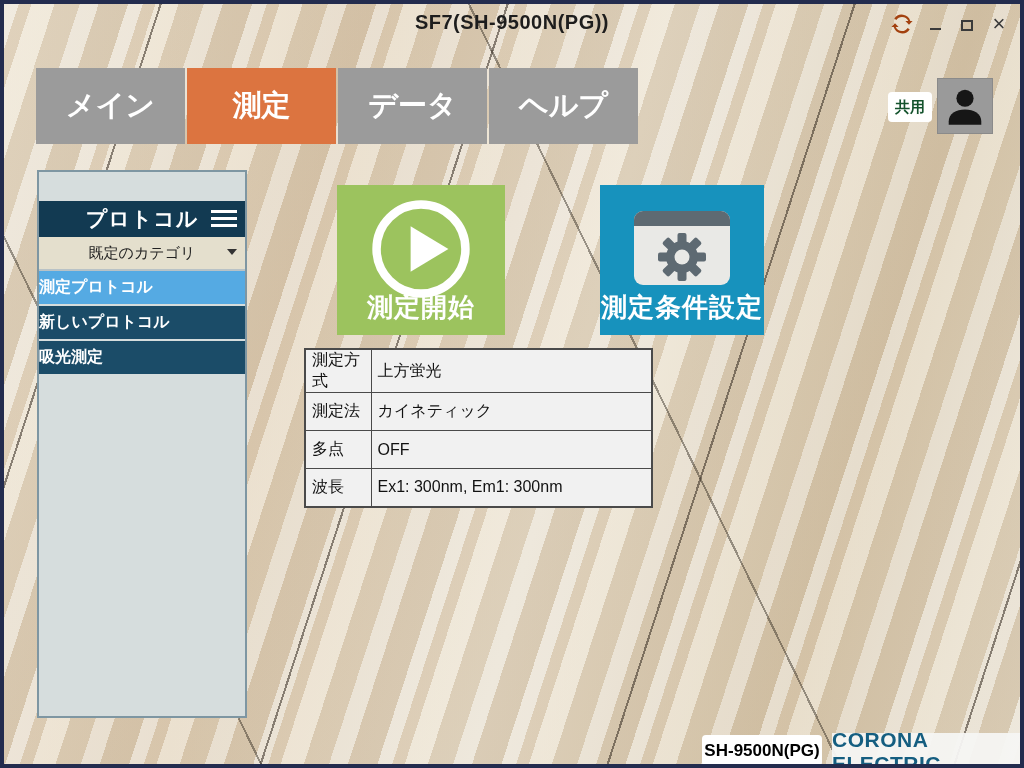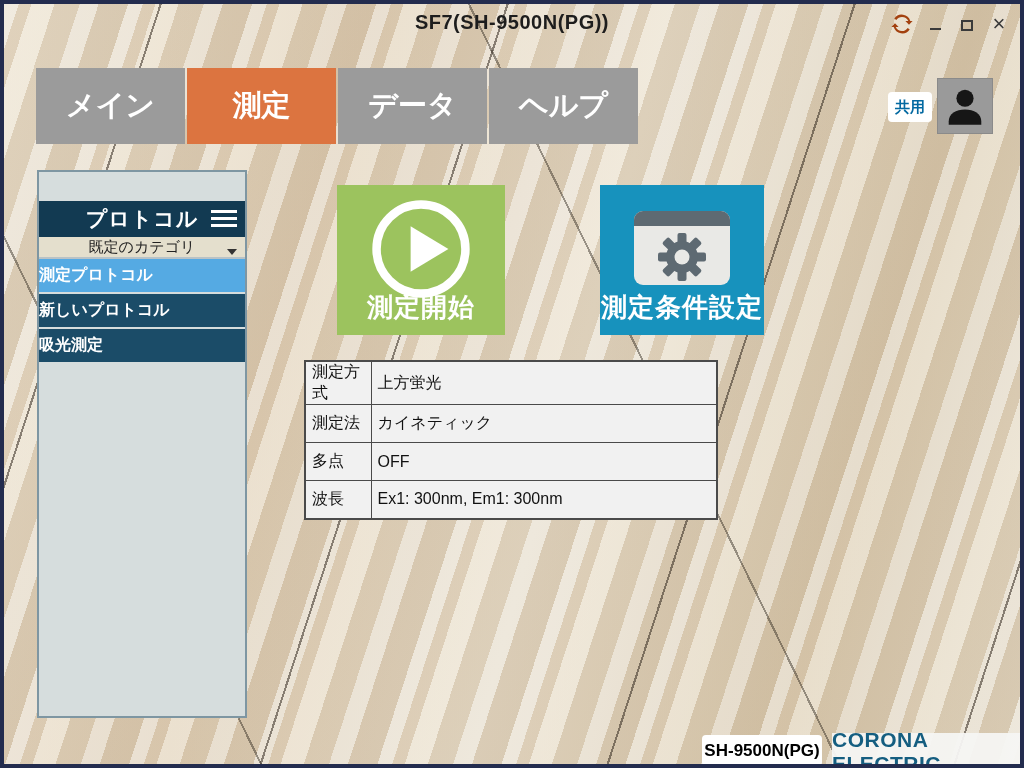--- a/index.html
+++ b/index.html
@@ -28,49 +28,49 @@
 
   
   .tabs { position:absolute; left:32px; top:64px; width:602px; height:76px; display:flex; gap:2px; }
   .tab { flex:1; display:flex; align-items:center; justify-content:center;
     background:#9B9B9B; color:#fff; font-size:29px; font-weight:bold; cursor:pointer; }
   .tab.active { background:#DC7440; }
 
   
   .shared-badge { position:absolute; left:884px; top:88px; width:44px; height:30px;
     background:#fff; border-radius:4px; display:flex; align-items:center; justify-content:center;
-    color:#0369a1; font-size:15px; font-weight:bold; }
+    color:#14532d; font-size:15px; font-weight:bold; }
   .avatar { position:absolute; left:933px; top:74px; width:56px; height:56px;
     background:#9A9A9A; border:1px solid #8a8a8a; display:flex; align-items:center; justify-content:center; cursor:pointer; }
 
   
   .sidebar { position:absolute; left:33px; top:166px; width:210px; height:548px;
     background:#D6DDDD; border:2px solid #7E96A2; }
   .sb-header { position:relative; height:36px; background:#123A52; display:flex; align-items:center; justify-content:center;margin-top:29px; }
   .sb-title { color:#fff; font-size:21px; font-weight:bold; letter-spacing:1px; }
   .menu-icon { position:absolute; right:8px; top:9px; width:26px; height:18px; cursor:pointer; }
   .menu-icon span { display:block; width:26px; height:3px; background:#fff; margin-bottom:4px; }
-  .sb-dropdown { position:relative; height:22px; background:#E4DFCD; border-bottom:2px solid #B8C2C6;
+  .sb-dropdown { position:relative; height:34px; background:#E4DFCD; border-bottom:2px solid #B8C2C6;
     display:flex; align-items:center; justify-content:center; color:#222; font-size:15px; cursor:pointer; }
   .caret-down { position:absolute; right:8px; top:12px; width:0; height:0;
     border-left:5px solid transparent; border-right:5px solid transparent; border-top:6px solid #333; }
   .sb-item { height:33px; margin-bottom:2px; display:flex; align-items:center; 
     background:#1B4C68; color:#fff; font-size:16px; font-weight:600; cursor:pointer; }
   .sb-item.selected { background:#55AAE3; }
 
   
   .big-btn { position:absolute; display:flex; flex-direction:column; align-items:center;
     justify-content:flex-end; cursor:pointer; }
   .btn-start { left:333px; top:181px; width:168px; height:150px; background:#9CC35E; }
   .btn-settings { left:596px; top:181px; width:164px; height:150px; background:#1792BD; }
   .big-btn .icon-wrap { position:absolute; top:12px; left:0; width:100%; display:flex; justify-content:center; }
   .big-btn .label { margin-bottom:10px; color:#fff; font-size:26px; font-weight:bold; letter-spacing:1px; }
 
   
-  .cond-table { position:absolute; left:300px; top:356px; width:414px;
+  .cond-table { position:absolute; left:300px; top:344px; width:349px;
     border-collapse:collapse; background:#F1F1F1; border:2px solid #4A4A4A; }
   .cond-table td { border:1px solid #4A4A4A; height:38px; padding-left:6px;
     font-size:16px; color:#111; }
   .cond-table td.key { width:66px; }
 
   
   .model-badge { position:absolute; left:698px; top:731px; width:120px; height:31px;
     background:#fff; border-radius:4px; display:flex; align-items:center; justify-content:center;
     color:#000; font-size:17px; font-weight:bold; }
   .brand-badge { position:absolute; left:828px; top:729px; width:188px; height:37px;

